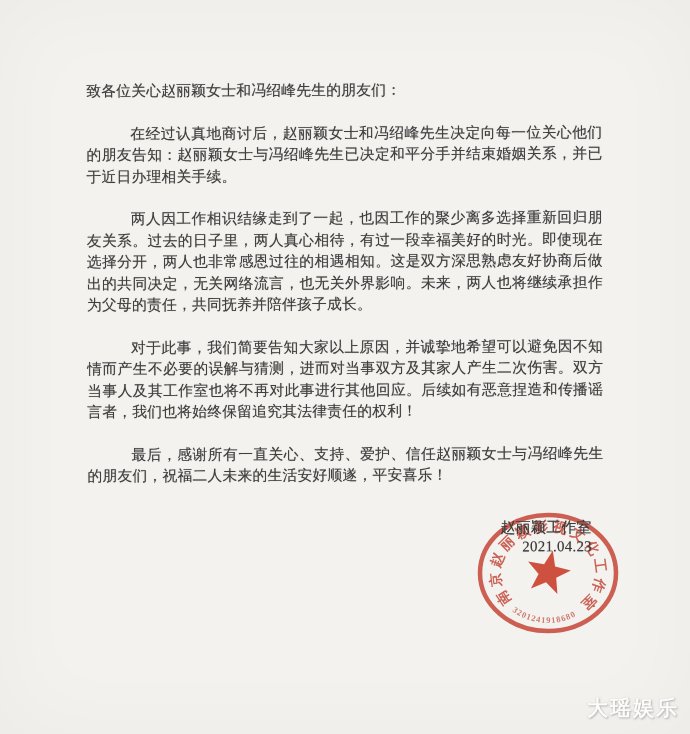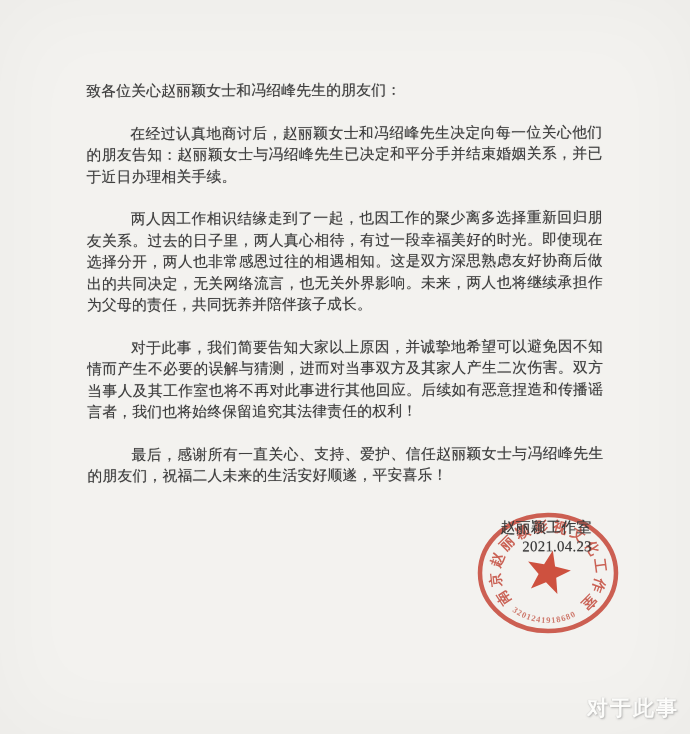--- a/index.html
+++ b/index.html
@@ -105,15 +105,15 @@
 
     <text font-size="14" letter-spacing="3.6" fill="#bf3a2b" opacity="0.78">
       <textPath href="#ring-arc" startOffset="3">南京赵丽颖影视文化工作室</textPath>
     </text>
 
     <text font-size="8.5" letter-spacing="1" fill="#c04c3c" opacity="0.72">
       <textPath href="#num-arc" startOffset="4">3201241918680</textPath>
     </text>
   </svg>
 
-  <div class="watermark">对于此事</div>
+  <div class="watermark">大瑶娱乐</div>
 
 </div>
 
 </body></html>

